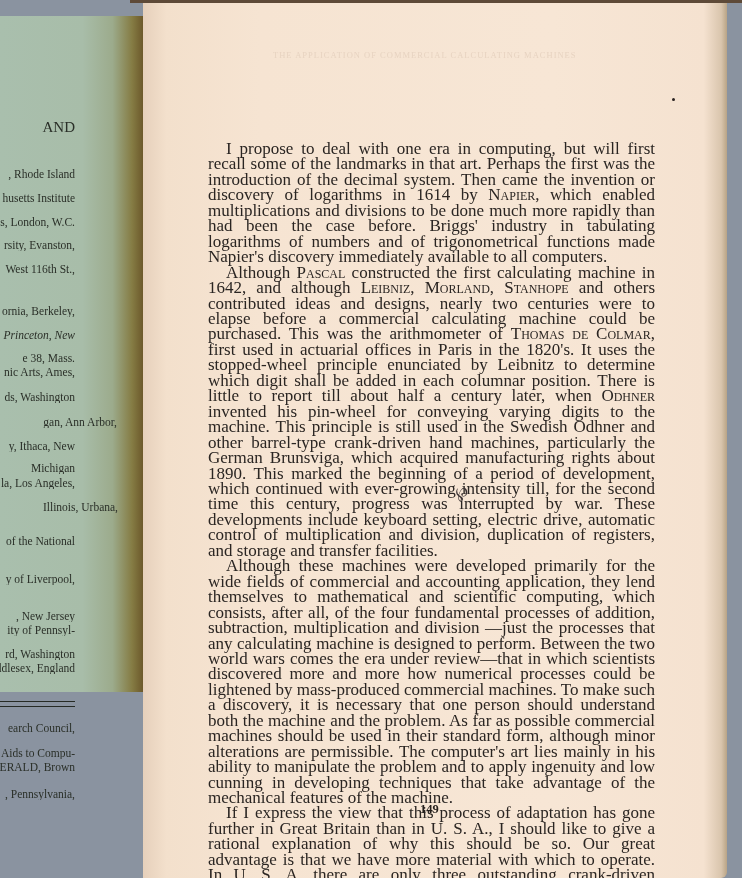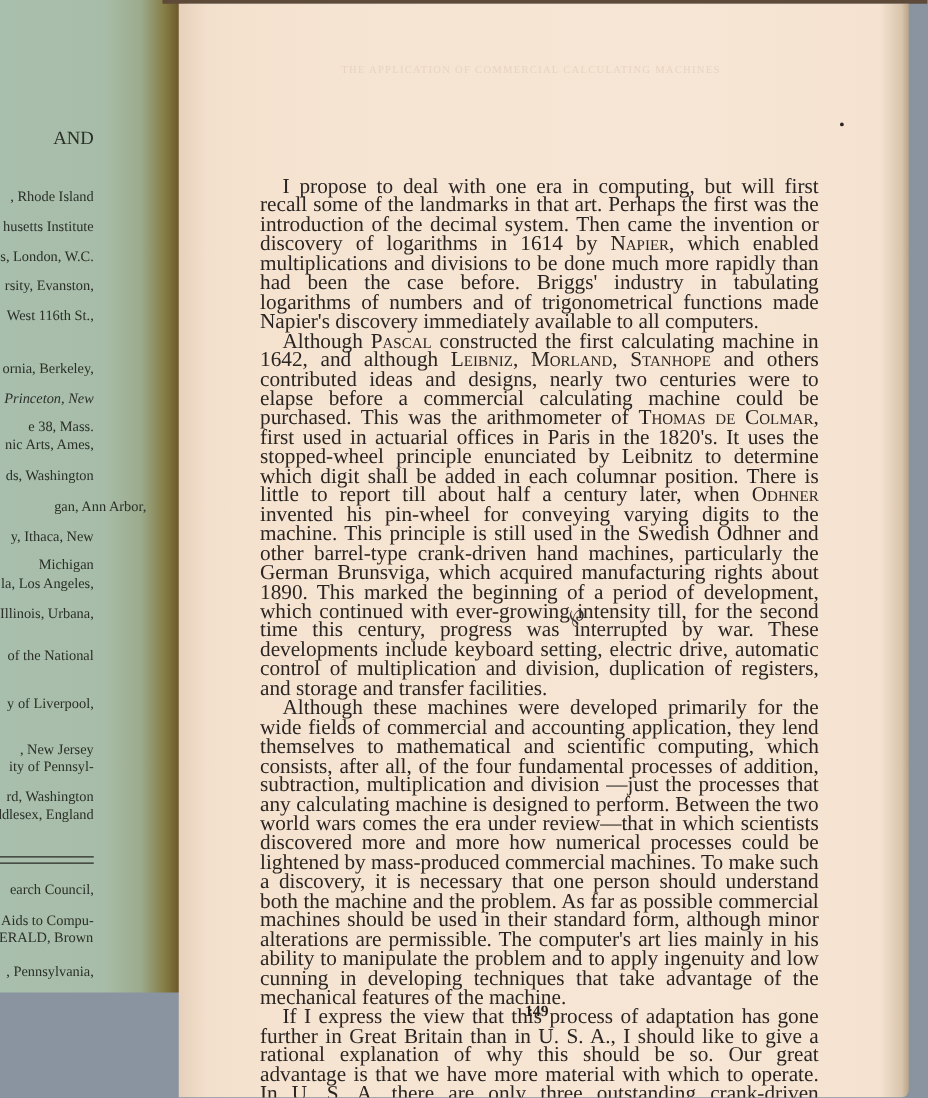--- a/index.html
+++ b/index.html
@@ -3,21 +3,21 @@
 <meta charset="utf-8">
 <style>
   html, body { margin:0; padding:0; }
   body {
     width:742px; height:878px; overflow:hidden; position:relative;
     background:#8a93a0;
     font-family:"Liberation Serif","DejaVu Serif",serif;
   }
   
   .left-page {
-    position:absolute; left:0; top:0; width:150px; height:794px;
+    position:absolute; left:0; top:16px; width:150px; height:676px;
     background:linear-gradient(90deg,#a9bfad 0%,#a8bda9 55%,#9cab8c 75%,#857c44 88%,#6d5a2c 95%,#8e7a4a 100%);
   }
   .left-line {
     position:absolute; left:0; width:75px; white-space:nowrap; overflow:hidden;
     font-size:11.5px; color:#2a2f28; text-align:right; filter:blur(0.5px);
     direction:rtl;
   }
   .left-line span { direction:ltr; unicode-bidi:embed; }
   .left-heading { font-size:15px; }
   .left-rule { position:absolute; left:0; width:75px; height:1.4px; background:#262a24; }
@@ -68,21 +68,21 @@
       <div class="left-line" style="top: 247px;"><span>West 116th St.,</span></div>
       <div class="left-line" style="top: 289px;"><span>ornia, Berkeley,</span></div>
       <div class="left-line" style="top: 313px; font-style: italic;"><span>Princeton, New</span></div>
       <div class="left-line" style="top: 336px;"><span>e 38, Mass.</span></div>
       <div class="left-line" style="top: 350px;"><span>nic Arts, Ames,</span></div>
       <div class="left-line" style="top: 375px;"><span>ds, Washington</span></div>
       <div class="left-line" style="top: 400px; padding-left: 42px;"><span>gan, Ann Arbor,</span></div>
       <div class="left-line" style="top: 424px;"><span>y, Ithaca, New</span></div>
       <div class="left-line" style="top: 446px;"><span>Michigan</span></div>
       <div class="left-line" style="top: 461px;"><span>la, Los Angeles,</span></div>
-      <div class="left-line" style="top: 485px;"><span>Illinois, Urbana,</span></div>
+      <div class="left-line" style="top: 485px; padding-left: 43px;"><span>Illinois, Urbana,</span></div>
       <div class="left-line" style="top: 519px;"><span>of the National</span></div>
       <div class="left-line" style="top: 557px;"><span>y of Liverpool,</span></div>
       <div class="left-line" style="top: 594px;"><span>, New Jersey</span></div>
       <div class="left-line" style="top: 608px;"><span>ity of Pennsyl-</span></div>
       <div class="left-line" style="top: 632px;"><span>rd, Washington</span></div>
       <div class="left-line" style="top: 646px;"><span>ddlesex, England</span></div>
       <div class="left-line" style="top: 706px;"><span>earch Council,</span></div>
       <div class="left-line" style="top: 731px;"><span>Aids to Compu-</span></div>
       <div class="left-line" style="top: 745px;"><span>MERALD, Brown</span></div>
       <div class="left-line" style="top: 772px;"><span>, Pennsylvania,</span></div>

